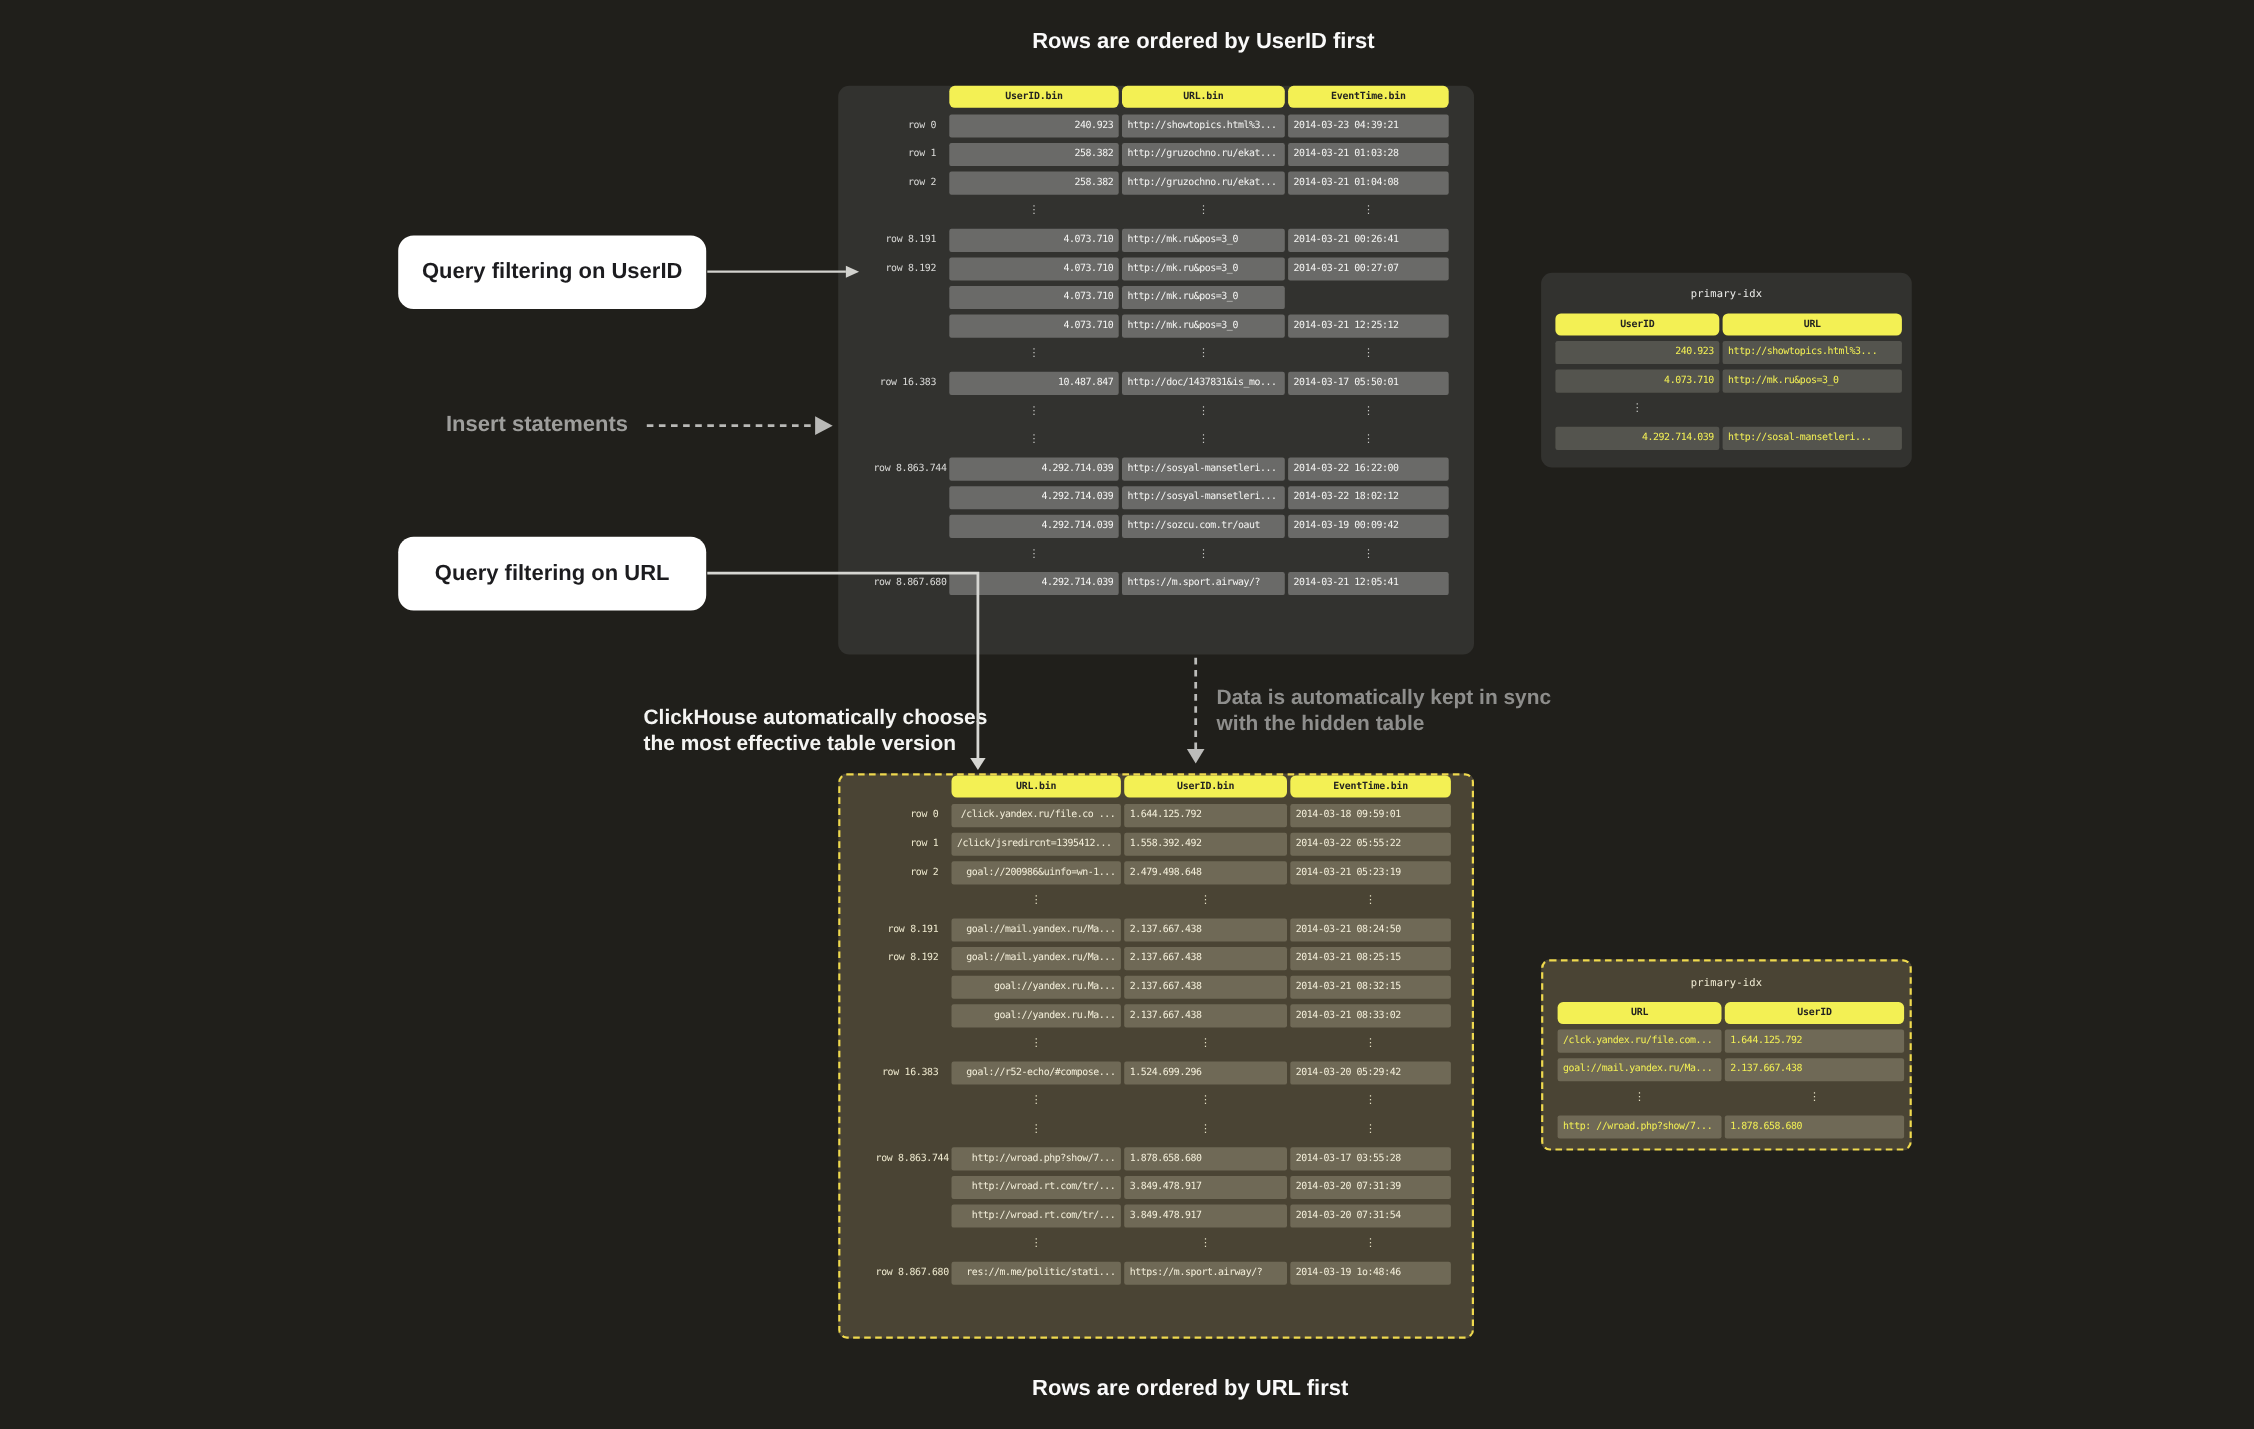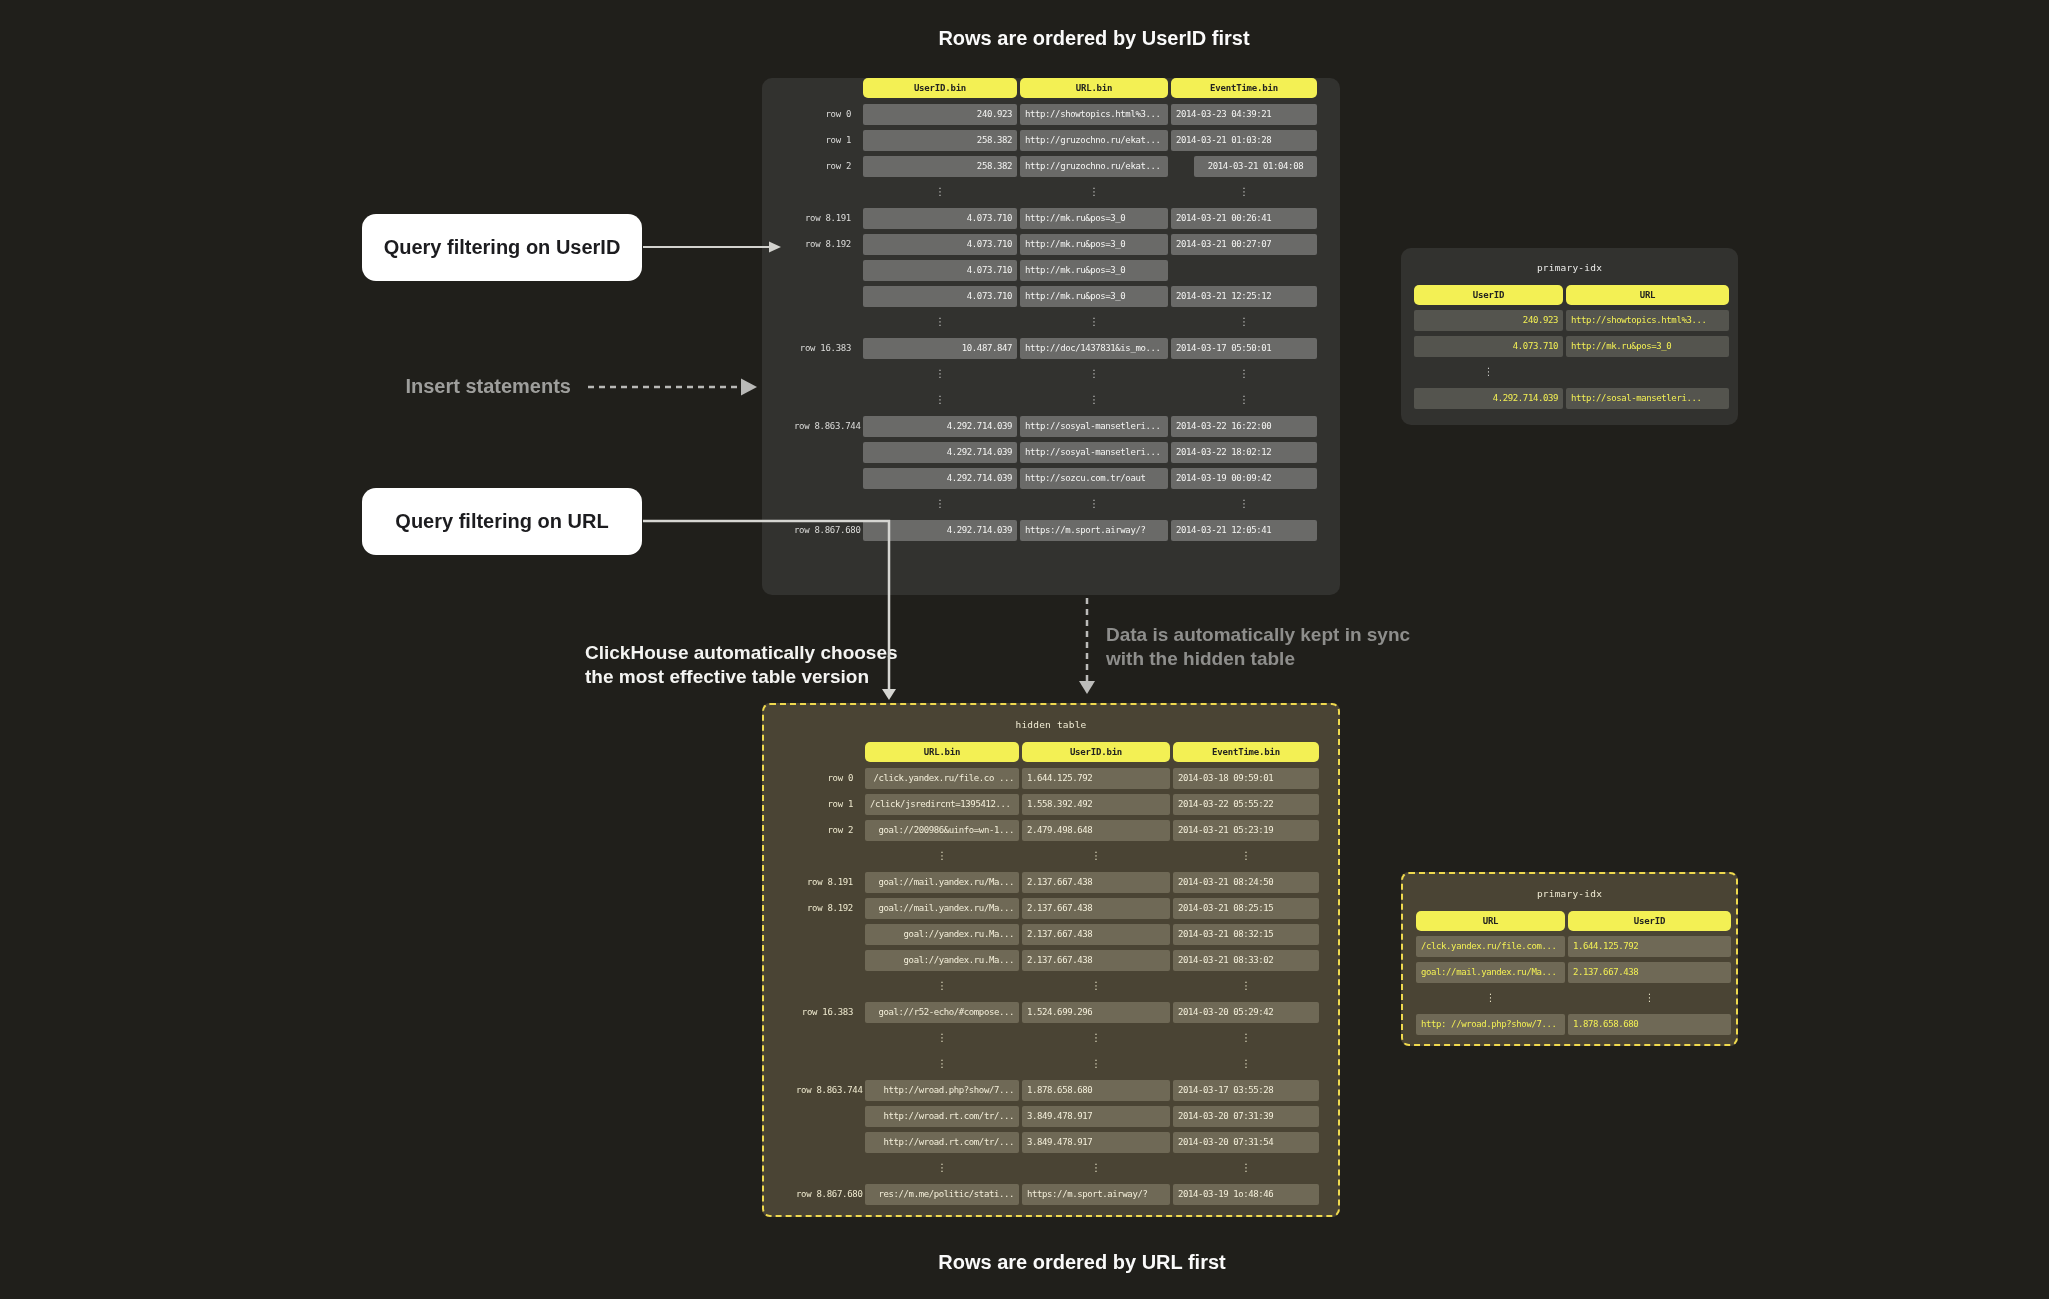--- a/index.html
+++ b/index.html
@@ -132,21 +132,21 @@
       <div class="trow">
         <div class="lblcell">row 1</div>
         <div class="cell" style="text-align: right;">258.382</div>
         <div class="cell" style="text-align: left;">http://gruzochno.ru/ekat...</div>
         <div class="cell" style="text-align: left;">2014-03-21 01:03:28</div>
       </div>
       <div class="trow">
         <div class="lblcell">row 2</div>
         <div class="cell" style="text-align: right;">258.382</div>
         <div class="cell" style="text-align: left;">http://gruzochno.ru/ekat...</div>
-        <div class="cell" style="text-align: center; margin-left: 23px;">2014-03-21 01:04:08</div>
+        <div class="cell" style="text-align: left;">2014-03-21 01:04:08</div>
       </div>
       <div class="trow">
         <div class="lblcell"></div>
         <div class="dotcell">⋮</div>
         <div class="dotcell">⋮</div>
         <div class="dotcell">⋮</div>
       </div>
       <div class="trow">
         <div class="lblcell">row 8.191</div>
         <div class="cell" style="text-align: right;">4.073.710</div>
@@ -248,21 +248,20 @@
         <div class="dotcell"></div>
       </div>
       <div class="trow">
         <div class="cell" style="text-align: right;">4.292.714.039</div>
         <div class="cell" style="text-align: left;">http://sosal-mansetleri...</div>
       </div>
     </div>
 </div>
 
 <div id="hidden-table-panel" class="panel wide olive">
-  <div class="tbl-title">hidden table</div>
   <div class="tbl-grid">
       <div class="trow">
         <div class="lblcell"></div>
         <div class="hcell">URL.bin</div>
         <div class="hcell">UserID.bin</div>
         <div class="hcell">EventTime.bin</div>
       </div>
       <div class="trow">
         <div class="lblcell">row 0</div>
         <div class="cell" style="text-align: right;">/click.yandex.ru/file.co ...</div>

